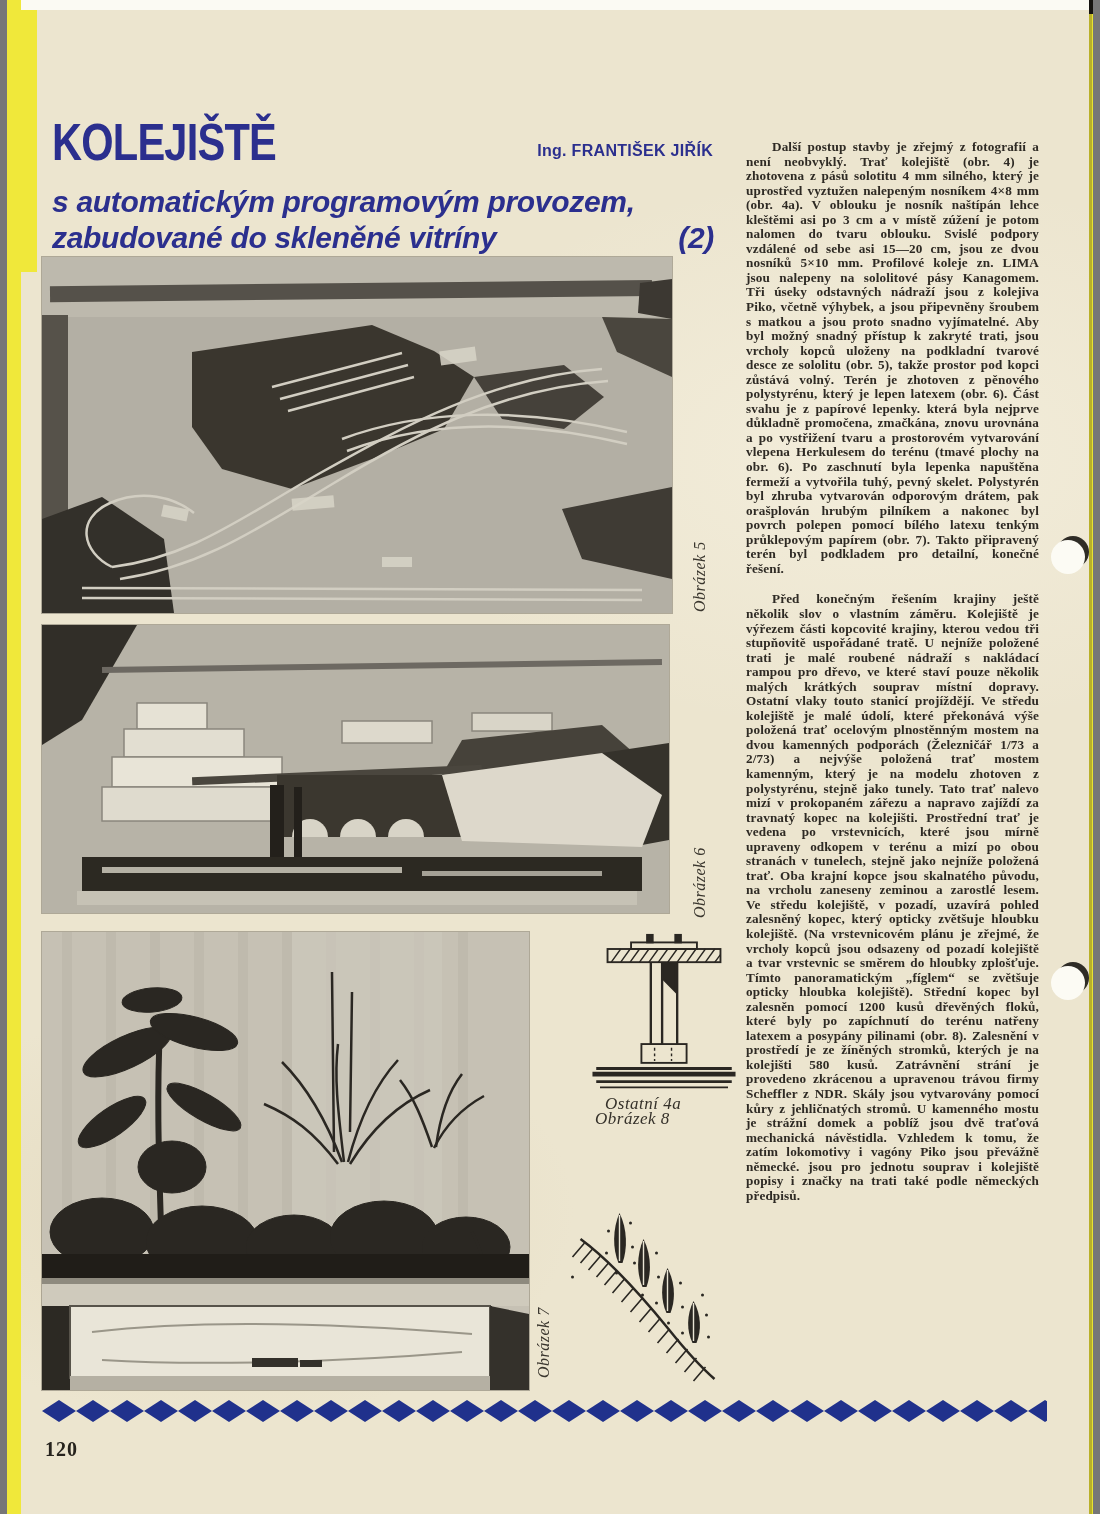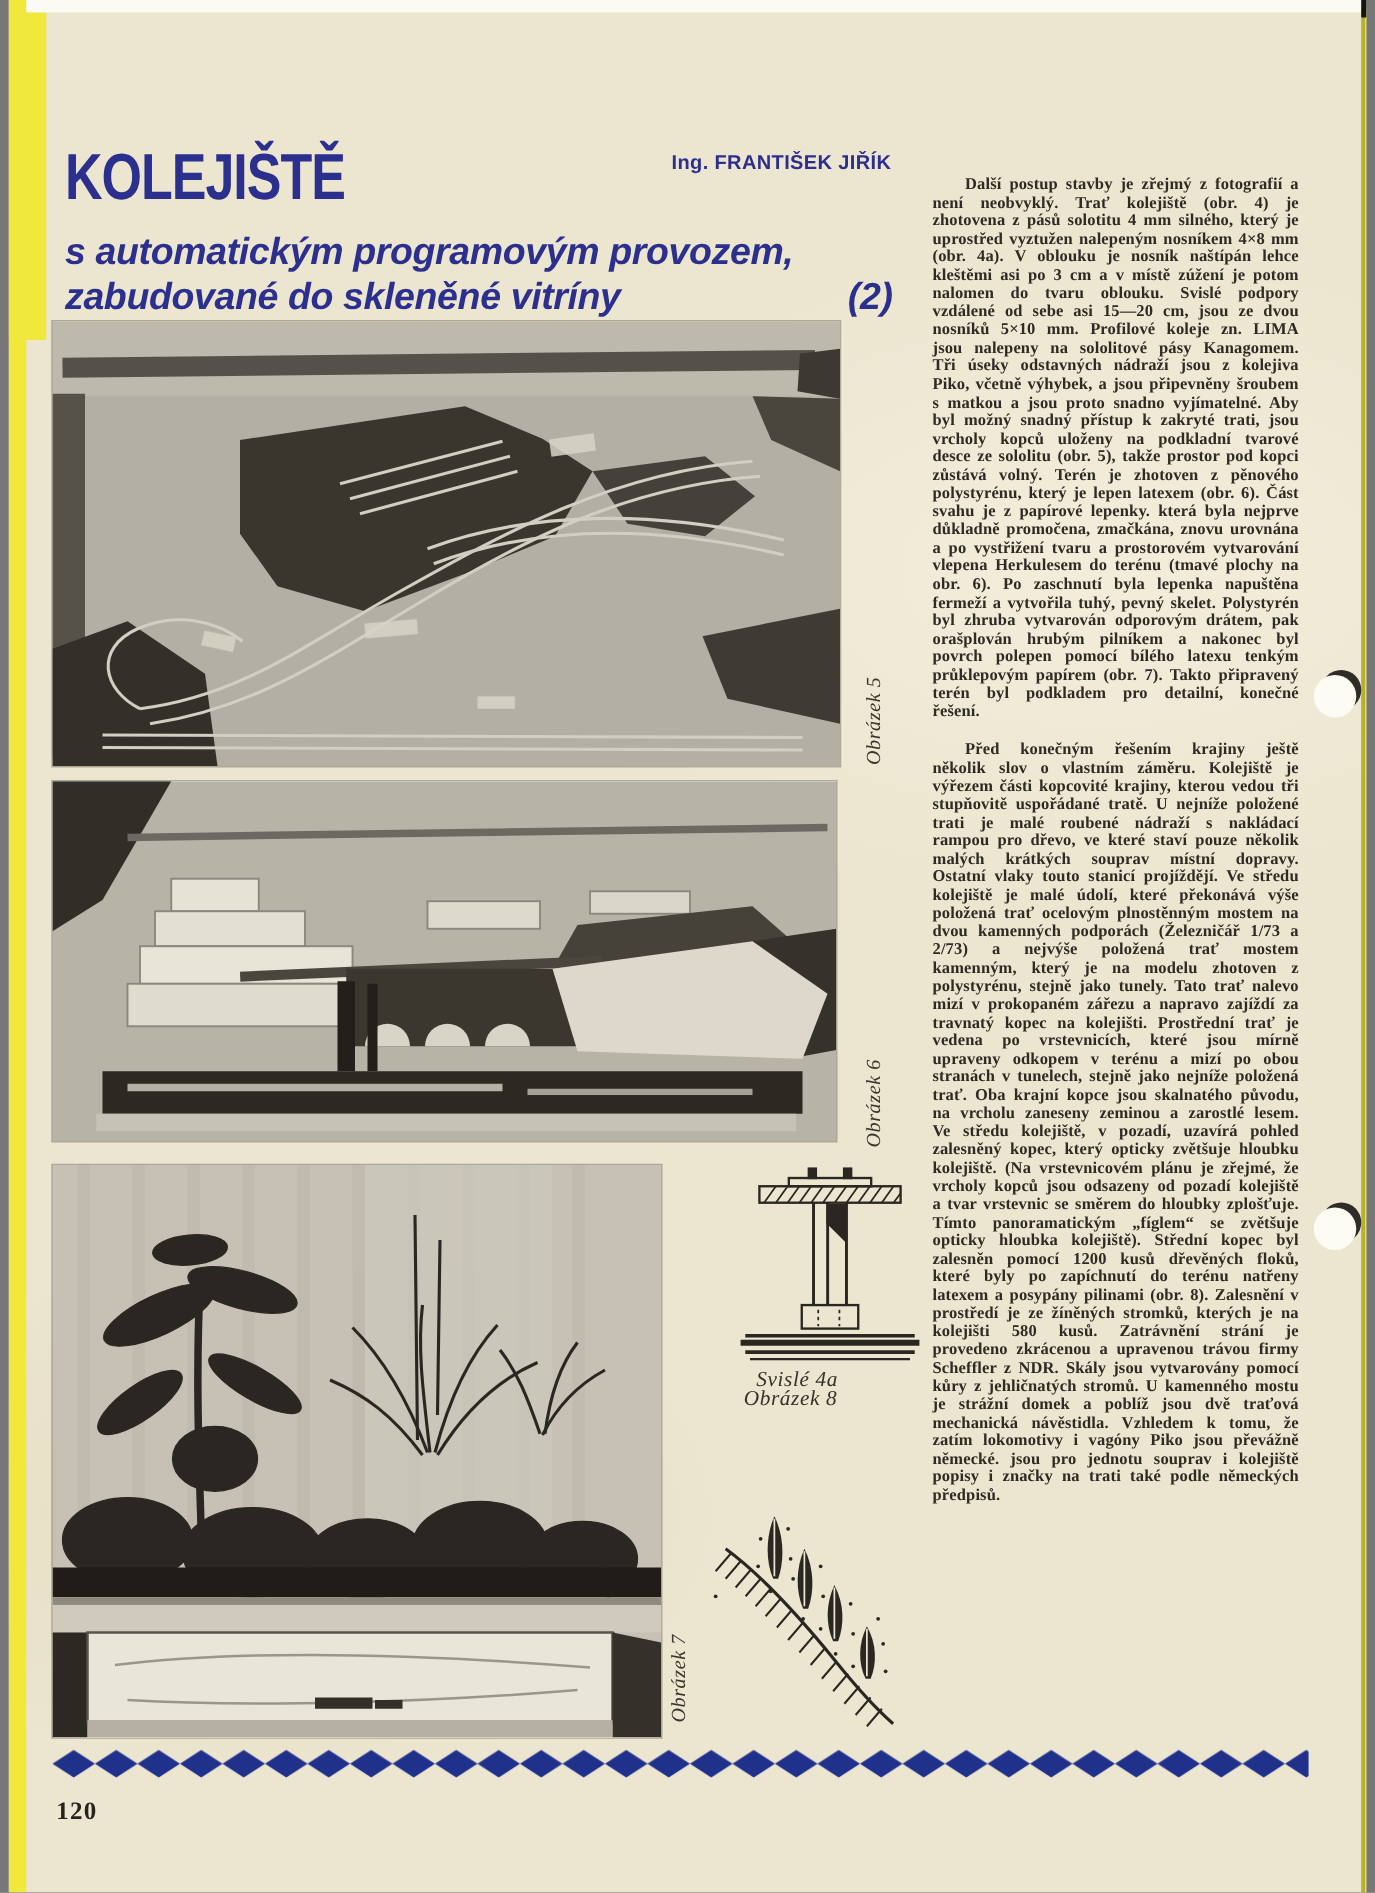--- a/index.html
+++ b/index.html
@@ -20,21 +20,21 @@
   .strip-right{left:1082px;top:6px;width:18px;height:1508px;background:#e8e432;border-left:3px solid #b9b02a;box-sizing:border-box;}
   .corner-tr{left:1082px;top:0;width:18px;height:14px;background:#15130f;}
   
   .title{
     left:45px;top:112px;margin:0;
     font-family:"Liberation Sans", sans-serif;font-weight:bold;
     font-size:52px;letter-spacing:-1px;color:#2b2f8e;
     transform:scaleX(.80);transform-origin:left top;white-space:nowrap;
   }
   .author{
-    left:420px;top:122px;width:286px;text-align:right;
+    left:420px;top:142px;width:286px;text-align:right;
     font-family:"Liberation Sans", sans-serif;font-weight:bold;
     font-size:16px;color:#2b2f8e;letter-spacing:.3px;
   }
   .subtitle{
     left:45px;top:184px;width:662px;
     font-family:"Liberation Sans", sans-serif;font-weight:bold;
     font-size:30px;line-height:36px;color:#2b2f8e;letter-spacing:-.3px;font-style:italic;
   }
   .subtitle .row2{display:flex;justify-content:space-between;align-items:baseline;text-align:right;}
   
@@ -230,21 +230,21 @@
       <path d="M66,31 66,118 M94,31 94,118 M78,31 78,118" stroke-width="2.5"></path>
       <polygon points="78,33 92,33 92,62 78,48" fill="#2a2722"></polygon>
       <rect x="56" y="118" width="48" height="20"></rect>
       <path d="M70,122 70,136 M88,122 88,136" stroke-dasharray="3,3" stroke-width="1.5"></path>
       <path d="M8,144 H152" stroke-width="3"></path>
       <path d="M4,150 H156" stroke-width="5"></path>
       <path d="M8,158 H152" stroke-width="3"></path>
       <path d="M12,164 H148" stroke-width="2"></path>
     </g>
   </svg>
-  <div class="abs hcap cap4a">Svislé 4a</div>
+  <div class="abs hcap cap4a">Ostatní 4a</div>
 
   <div class="abs hcap cap8">Obrázek 8</div>
   <svg class="abs fig8" viewBox="0 0 150 190" width="155" height="190">
     <g stroke="#2a2722" fill="none" stroke-width="2.5">
       <path d="M8,36 C38,58 70,94 96,126 C112,146 126,162 142,176"></path>
       <g stroke-width="1.6">
         <path d="M12,40 0,54 M20,46 8,60 M28,53 16,67 M36,60 24,74 M44,68 32,82 M52,76 40,90 M61,85 49,99 M70,95 58,109 M79,105 67,119 M88,115 76,129 M97,126 85,140 M106,136 94,150 M115,146 103,160 M124,155 112,169 M133,164 121,178"></path>
       </g>
     </g>
     <g fill="#2a2722">

